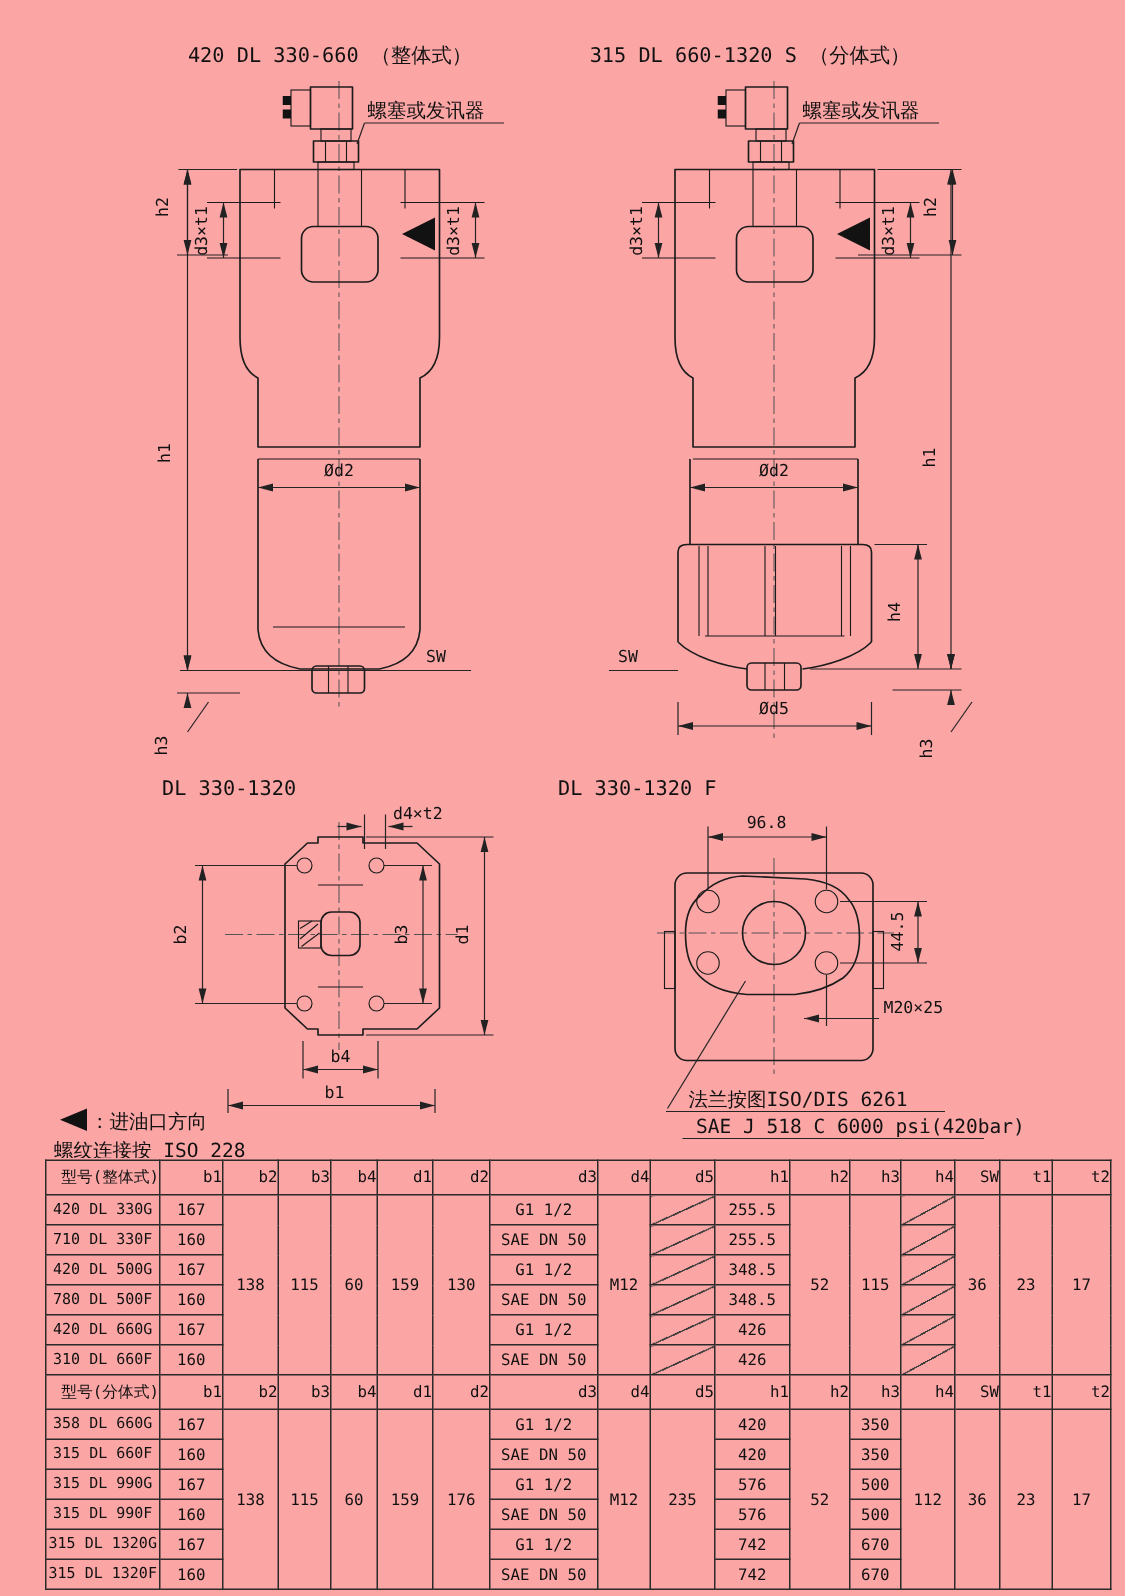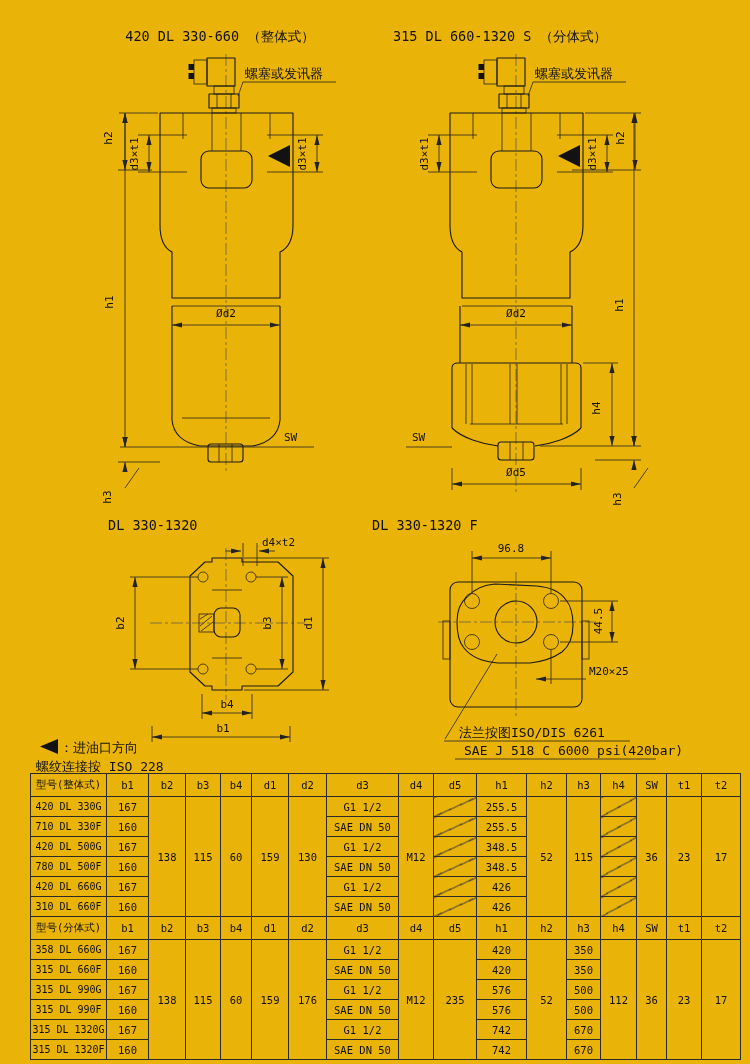--- a/index.html
+++ b/index.html
@@ -1,32 +1,32 @@
 <!DOCTYPE html>
 <html><head>
 <meta charset="utf-8">
 <style>
   html,body { margin:0; padding:0; background:#ffffff; }
-  .page { position:relative; width:750px; height:1064px; background:#eab308; overflow:hidden;
+  .page { position:relative; width:750px; height:1064px; background:#fca5a5; overflow:hidden;
           font-family:"DejaVu Sans Mono","DejaVu Sans",sans-serif; }
   svg { position:absolute; left:0; top:0; }
   svg .o  { fill:none; stroke:#1b1b1b; stroke-width:1.1; stroke-linejoin:round; }
   svg .t  { fill:none; stroke:#1b1b1b; stroke-width:0.75; }
   svg .d  { fill:none; stroke:#242424; stroke-width:0.8; }
   svg .cl { fill:none; stroke:#555; stroke-width:0.7; stroke-dasharray:12 3 3 3; }
   svg .fl { fill:#121212; stroke:none; }
   svg text { fill:#111; }
   svg .lbl { font:11px "DejaVu Sans Mono",monospace; }
   svg .ttl { font:13.5px "DejaVu Sans Mono","DejaVu Sans",sans-serif; }
   svg .cjk { font:13px "DejaVu Sans Mono","DejaVu Sans",sans-serif; }
   .dimtable { position:absolute; left:30px; top:773px; width:710px; border-collapse:collapse; table-layout:fixed;
               font-family:"DejaVu Sans Mono",monospace; font-size:10.5px; color:#111; }
   .dimtable td { border:1px solid #2a2a2a; text-align:center; vertical-align:middle; padding:0;
                  height:19px; white-space:nowrap; overflow:hidden; }
-  .dimtable tr.hd td { height:22px; }
+  .dimtable tr.hd td { height:22px;text-align:right; }
   .dimtable td.model { font-size:10px; }
   .dimtable td.slash { background-image:linear-gradient(to bottom right,
                         transparent 48.5%, #3a3a3a 48.5%, #3a3a3a 51.5%, transparent 51.5%); }
 </style>
 </head>
 <body>
 
 <div class="page">
 
 <svg width="750" height="772" viewBox="0 0 750 772">

